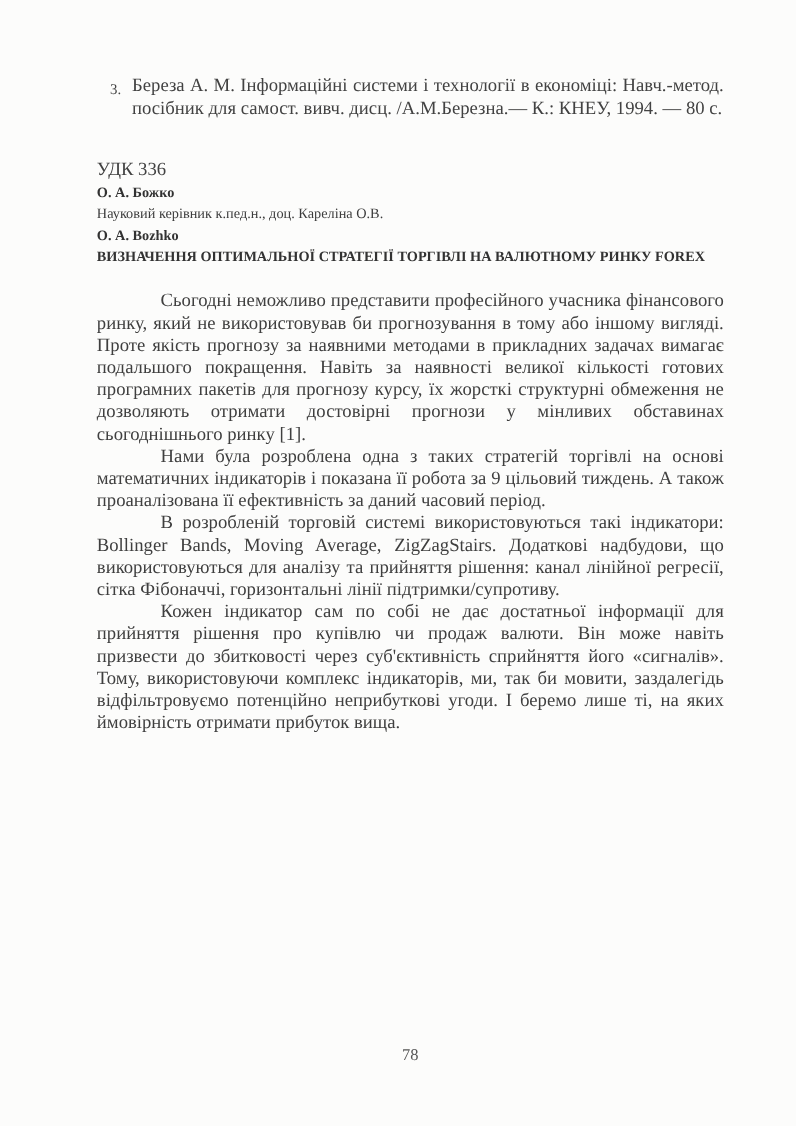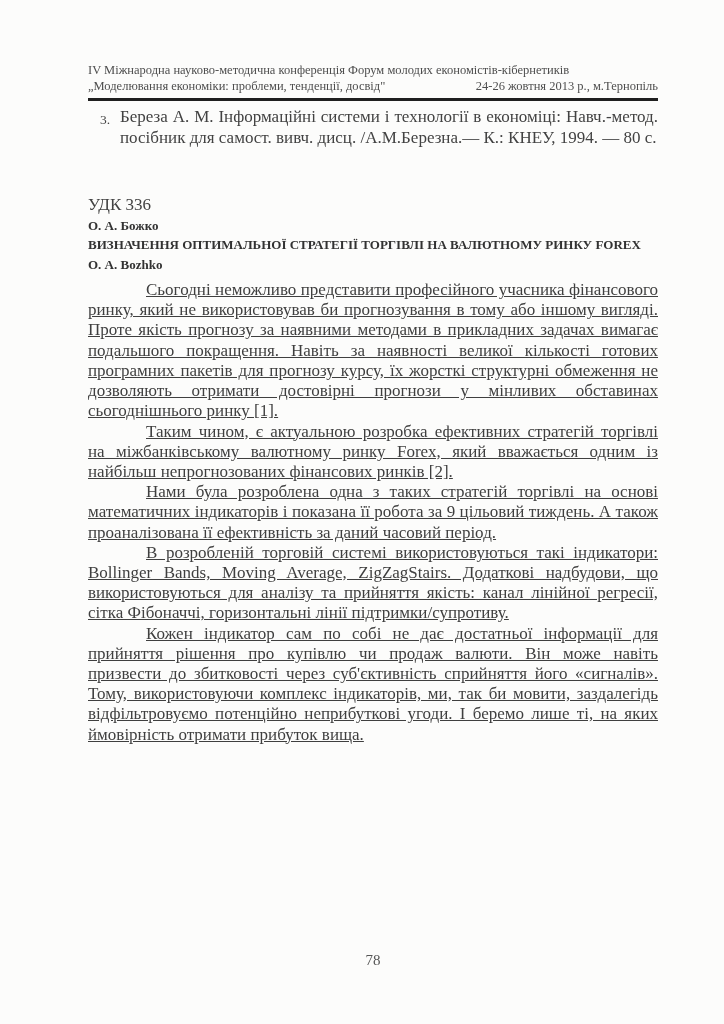--- a/index.html
+++ b/index.html
@@ -18,67 +18,60 @@
     font-size:12.5px;line-height:16px;color:#4e4e4e;
     border-bottom:3px solid #1f1f1f;padding-bottom:4px;
   }
   .hdr-row{display:flex;justify-content:space-between;}
 
   
   .ref{display:flex;margin-top:6px;font-size:17px;line-height:20.6px;}
   .ref-num{width:20px;margin-left:12px;font-size:13.5px;padding-top:3px;flex:0 0 auto;}
   .ref-text{flex:1;text-align:justify;}
 
-  .udc{margin-top:46px;font-size:17px;line-height:21px;}
+  .udc{margin-top:34px;font-size:17px;line-height:21px;}
 
   
   .head-block{text-align:left;font-size:13px;line-height:19.3px;margin-top:1px;color:#3c3c3c;}
   .head-block div{margin:0;}
   .bold{font-weight:bold;color:#323232;}
   .italic{font-style:italic;}
 
   
-  .body-block{margin-top:6px;font-size:17px;line-height:20.2px;text-align:justify;color:#3f3f3f;text-decoration:underline;}
+  .body-block{margin-top:21px;font-size:17px;line-height:20.2px;text-align:justify;color:#3f3f3f;}
   .body-block p{margin:0;padding:0;}
   .ind{text-indent:58px;}
 
   .pagenum{
     position:absolute;top:952px;left:88px;width:570px;
     text-align:center;font-size:15px;color:#555;
   }
 </style>
 </head>
 <body>
 
 <div class="page">
 
-  <div class="hdr">
-    <div>IV Міжнародна науково-методична конференція Форум молодих економістів-кібернетиків</div>
-    <div class="hdr-row">
-      <span>„Моделювання економіки: проблеми, тенденції, досвід"</span>
-      <span>24-26 жовтня 2013 р., м.Тернопіль</span>
-    </div>
-  </div>
 
   <div class="ref">
     <span class="ref-num">3.</span>
     <div class="ref-text">Береза А. М. Інформаційні системи і технології в економіці: Навч.-метод. посібник для самост. вивч. дисц. /А.М.Березна.— К.: КНЕУ, 1994. — 80 с.</div>
   </div>
 
   <div class="udc">УДК 336</div>
 
   <div class="head-block">
     <div class="bold">О. А. Божко</div>
+    <div>Науковий керівник к.пед.н., доц.  Кареліна О.В.</div>
+    <div class="bold">О. А. Bozhko</div>
     <div class="bold">ВИЗНАЧЕННЯ ОПТИМАЛЬНОЇ СТРАТЕГІЇ ТОРГІВЛІ НА ВАЛЮТНОМУ РИНКУ FOREX</div>
-    <div class="bold">О. А. Bozhko</div>
   </div>
 
   <div class="body-block">
     <p class="ind">Сьогодні неможливо представити професійного учасника фінансового ринку, який не використовував би прогнозування в тому або іншому вигляді. Проте якість прогнозу за наявними методами в прикладних задачах вимагає подальшого покращення. Навіть за наявності великої кількості готових програмних пакетів для прогнозу курсу, їх жорсткі структурні обмеження не дозволяють отримати достовірні прогнози у мінливих обставинах сьогоднішнього ринку [1].</p>
-    <p class="ind">Таким чином, є актуальною розробка ефективних стратегій торгівлі на міжбанківському валютному ринку Forex, який вважається одним із найбільш непрогнозованих фінансових ринків [2].</p>
     <p class="ind">Нами  була розроблена одна з таких стратегій торгівлі на основі математичних індикаторів і показана її робота за 9 цільовий тиждень. А також проаналізована її ефективність за даний часовий період.</p>
-    <p class="ind">В розробленій торговій системі використовуються такі індикатори: Bollinger Bands, Moving Average, ZigZagStairs. Додаткові надбудови, що використовуються для аналізу та прийняття якість: канал лінійної регресії, сітка Фібоначчі, горизонтальні лінії підтримки/супротиву.</p>
+    <p class="ind">В розробленій торговій системі використовуються такі індикатори: Bollinger Bands, Moving Average, ZigZagStairs. Додаткові надбудови, що використовуються для аналізу та прийняття рішення: канал лінійної регресії, сітка Фібоначчі, горизонтальні лінії підтримки/супротиву.</p>
     <p class="ind">Кожен індикатор сам по собі не дає достатньої інформації для прийняття рішення про купівлю чи продаж валюти. Він може навіть призвести до збитковості через суб'єктивність сприйняття його «сигналів». Тому, використовуючи комплекс індикаторів, ми, так би мовити, заздалегідь відфільтровуємо потенційно неприбуткові угоди. І беремо лише ті, на яких ймовірність отримати прибуток вища.</p>
   </div>
 
 </div>
 
 <div class="pagenum">78</div>
 
 </body></html>

